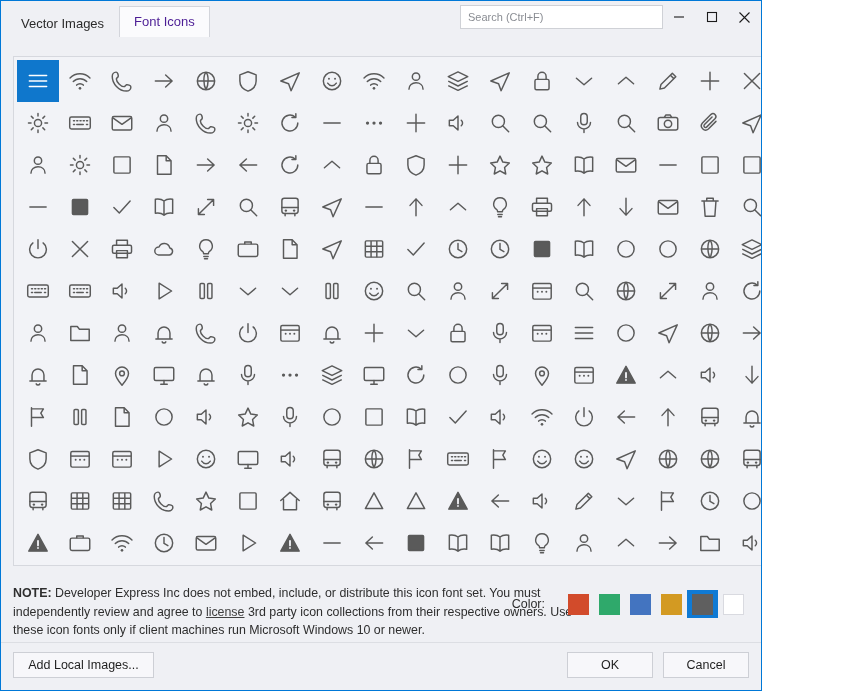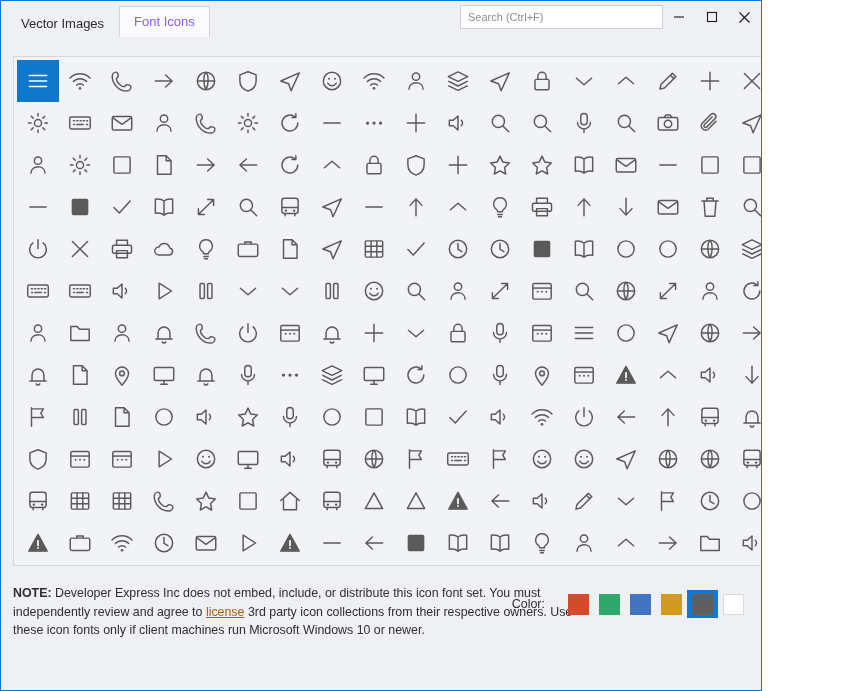--- a/index.html
+++ b/index.html
@@ -47,21 +47,21 @@
     background: transparent;
     border: 1px solid transparent;
     border-bottom: none;
     box-sizing: border-box;
     cursor: default;
     white-space: nowrap;
   }
   .tab.active {
     background: #fbfbfd;
     border-color: #d3d5db;
-    color: #8b5cf6;
+    color: #4c1d95;
     height: 31px;
     line-height: 30px;
     z-index: 3;
   }
 
   .search-box {
     position: absolute;
     right: 98px;
     top: 4px;
     width: 203px;
@@ -182,21 +182,21 @@
     position: absolute;
     left: 12px;
     top: 583px;
     width: 590px;
     font-size: 12.4px;
     line-height: 18.5px;
     color: #2e2e2e;
   }
   .note b { font-weight: bold; margin-top: 44px; }
   .note a {
-    color: #a16207;
+    color: #404040;
     text-decoration: underline;
   }
 
   
   .colorbar {
     position: absolute;
     right: 12px;
     top: 589px;
     display: flex;
     align-items: center;
@@ -1626,14 +1626,19 @@
         </div>
         <div class="swatch-wrap sel">
           <div class="swatch" style="background: rgb(95, 95, 95);"></div>
         </div>
         <div class="swatch-wrap">
           <div class="swatch" style="background: rgb(255, 255, 255); border: 1px solid rgb(217, 218, 224);"></div>
         </div>
       </div>
   </div>
 
+  <div class="footer">
+    <button class="btn btn-add">Add Local Images...</button>
+    <button class="btn btn-ok">OK</button>
+    <button class="btn btn-cancel">Cancel</button>
+  </div>
 
 </div>
 
 </body></html>

